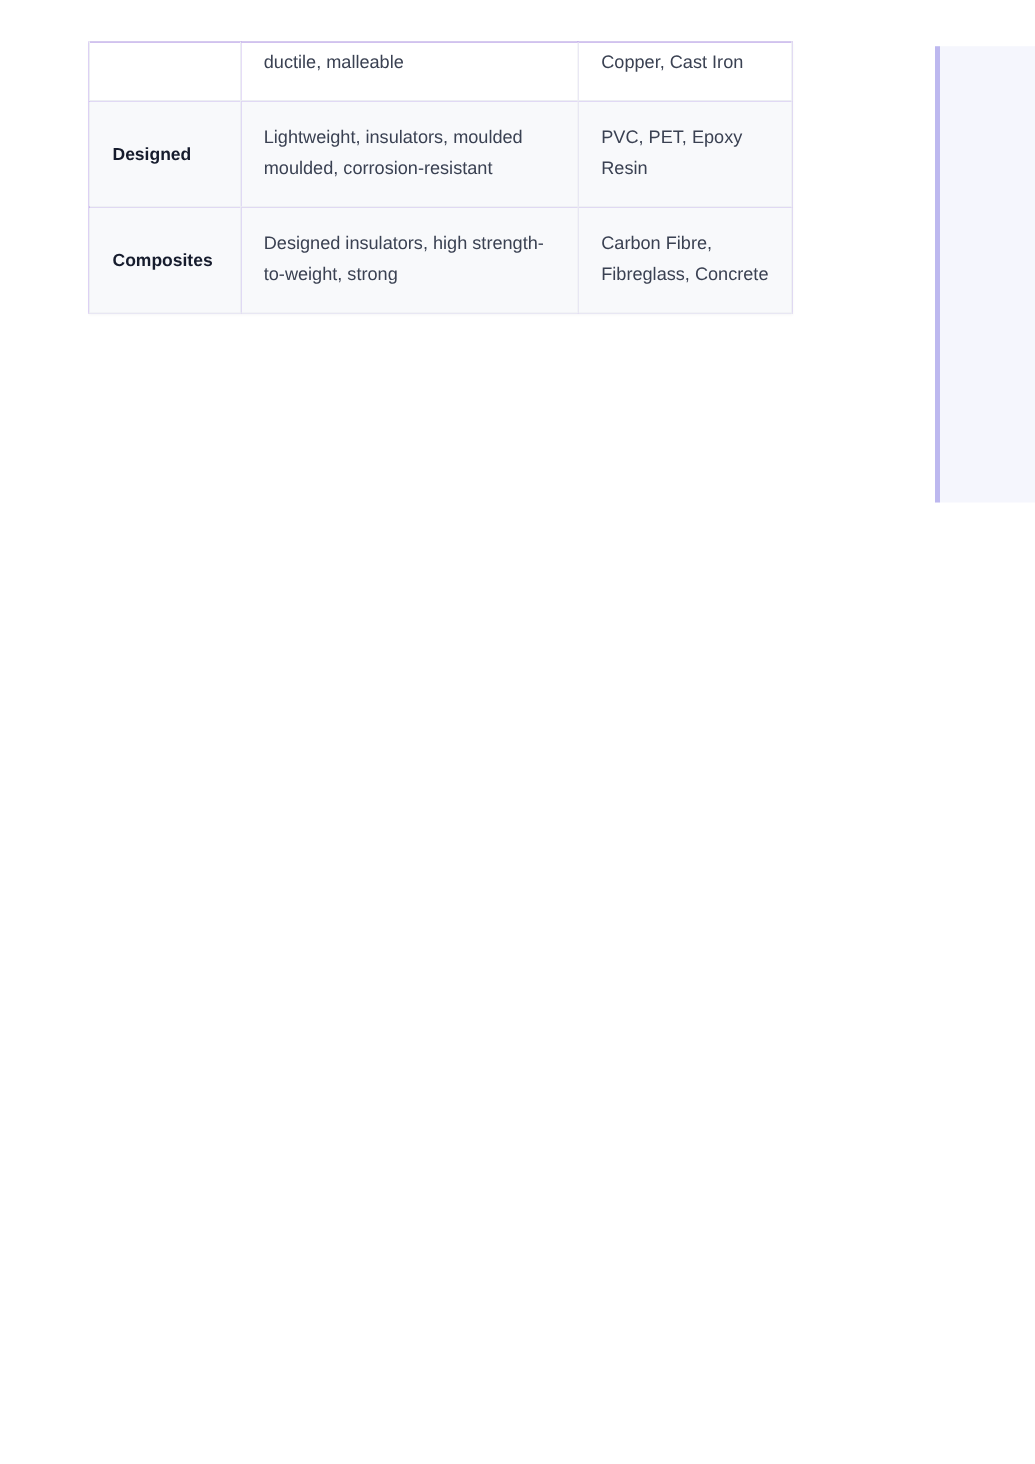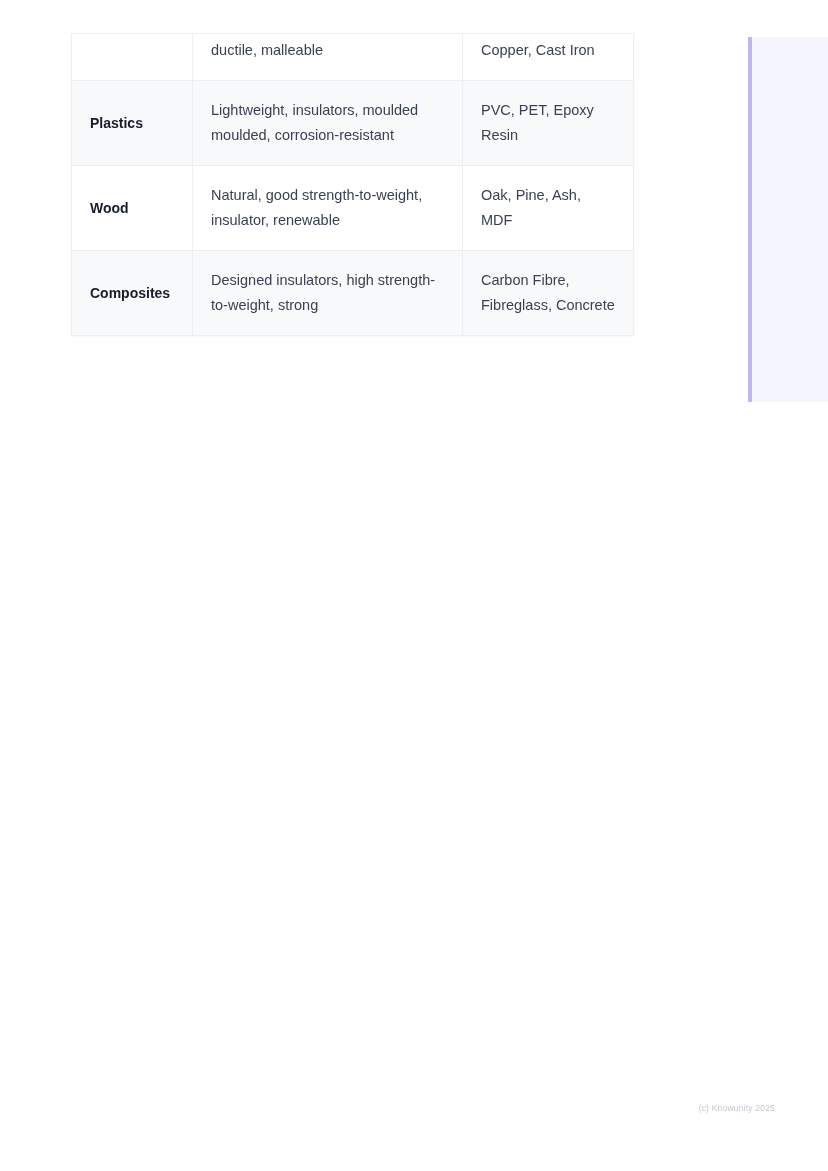--- a/index.html
+++ b/index.html
@@ -116,36 +116,30 @@
       </colgroup>
       <tbody>
 
         <tr class="plain row-clipped">
           <td class="cell-name"></td>
           <td>ductile, malleable</td>
           <td>Copper, Cast Iron</td>
         </tr>
 
         <tr class="shaded">
-          <td class="cell-name">Plastics</td>
+          <td class="cell-name">Designed</td>
           <td>Lightweight, insulators, moulded moulded, corrosion-resistant</td>
           <td>PVC, PET, Epoxy Resin</td>
         </tr>
 
-        <tr class="plain">
-          <td class="cell-name">Wood</td>
-          <td>Natural, good strength-to-weight, insulator, renewable</td>
-          <td>Oak, Pine, Ash, MDF</td>
-        </tr>
 
         <tr class="shaded">
           <td class="cell-name">Composites</td>
           <td>Designed insulators, high strength-to-weight, strong</td>
           <td>Carbon Fibre, Fibreglass, Concrete</td>
         </tr>
 
       </tbody>
     </table>
   </div>
 
-  <div class="footer">(c) Knowunity 2025</div>
 
 </div>
 
 </body></html>

